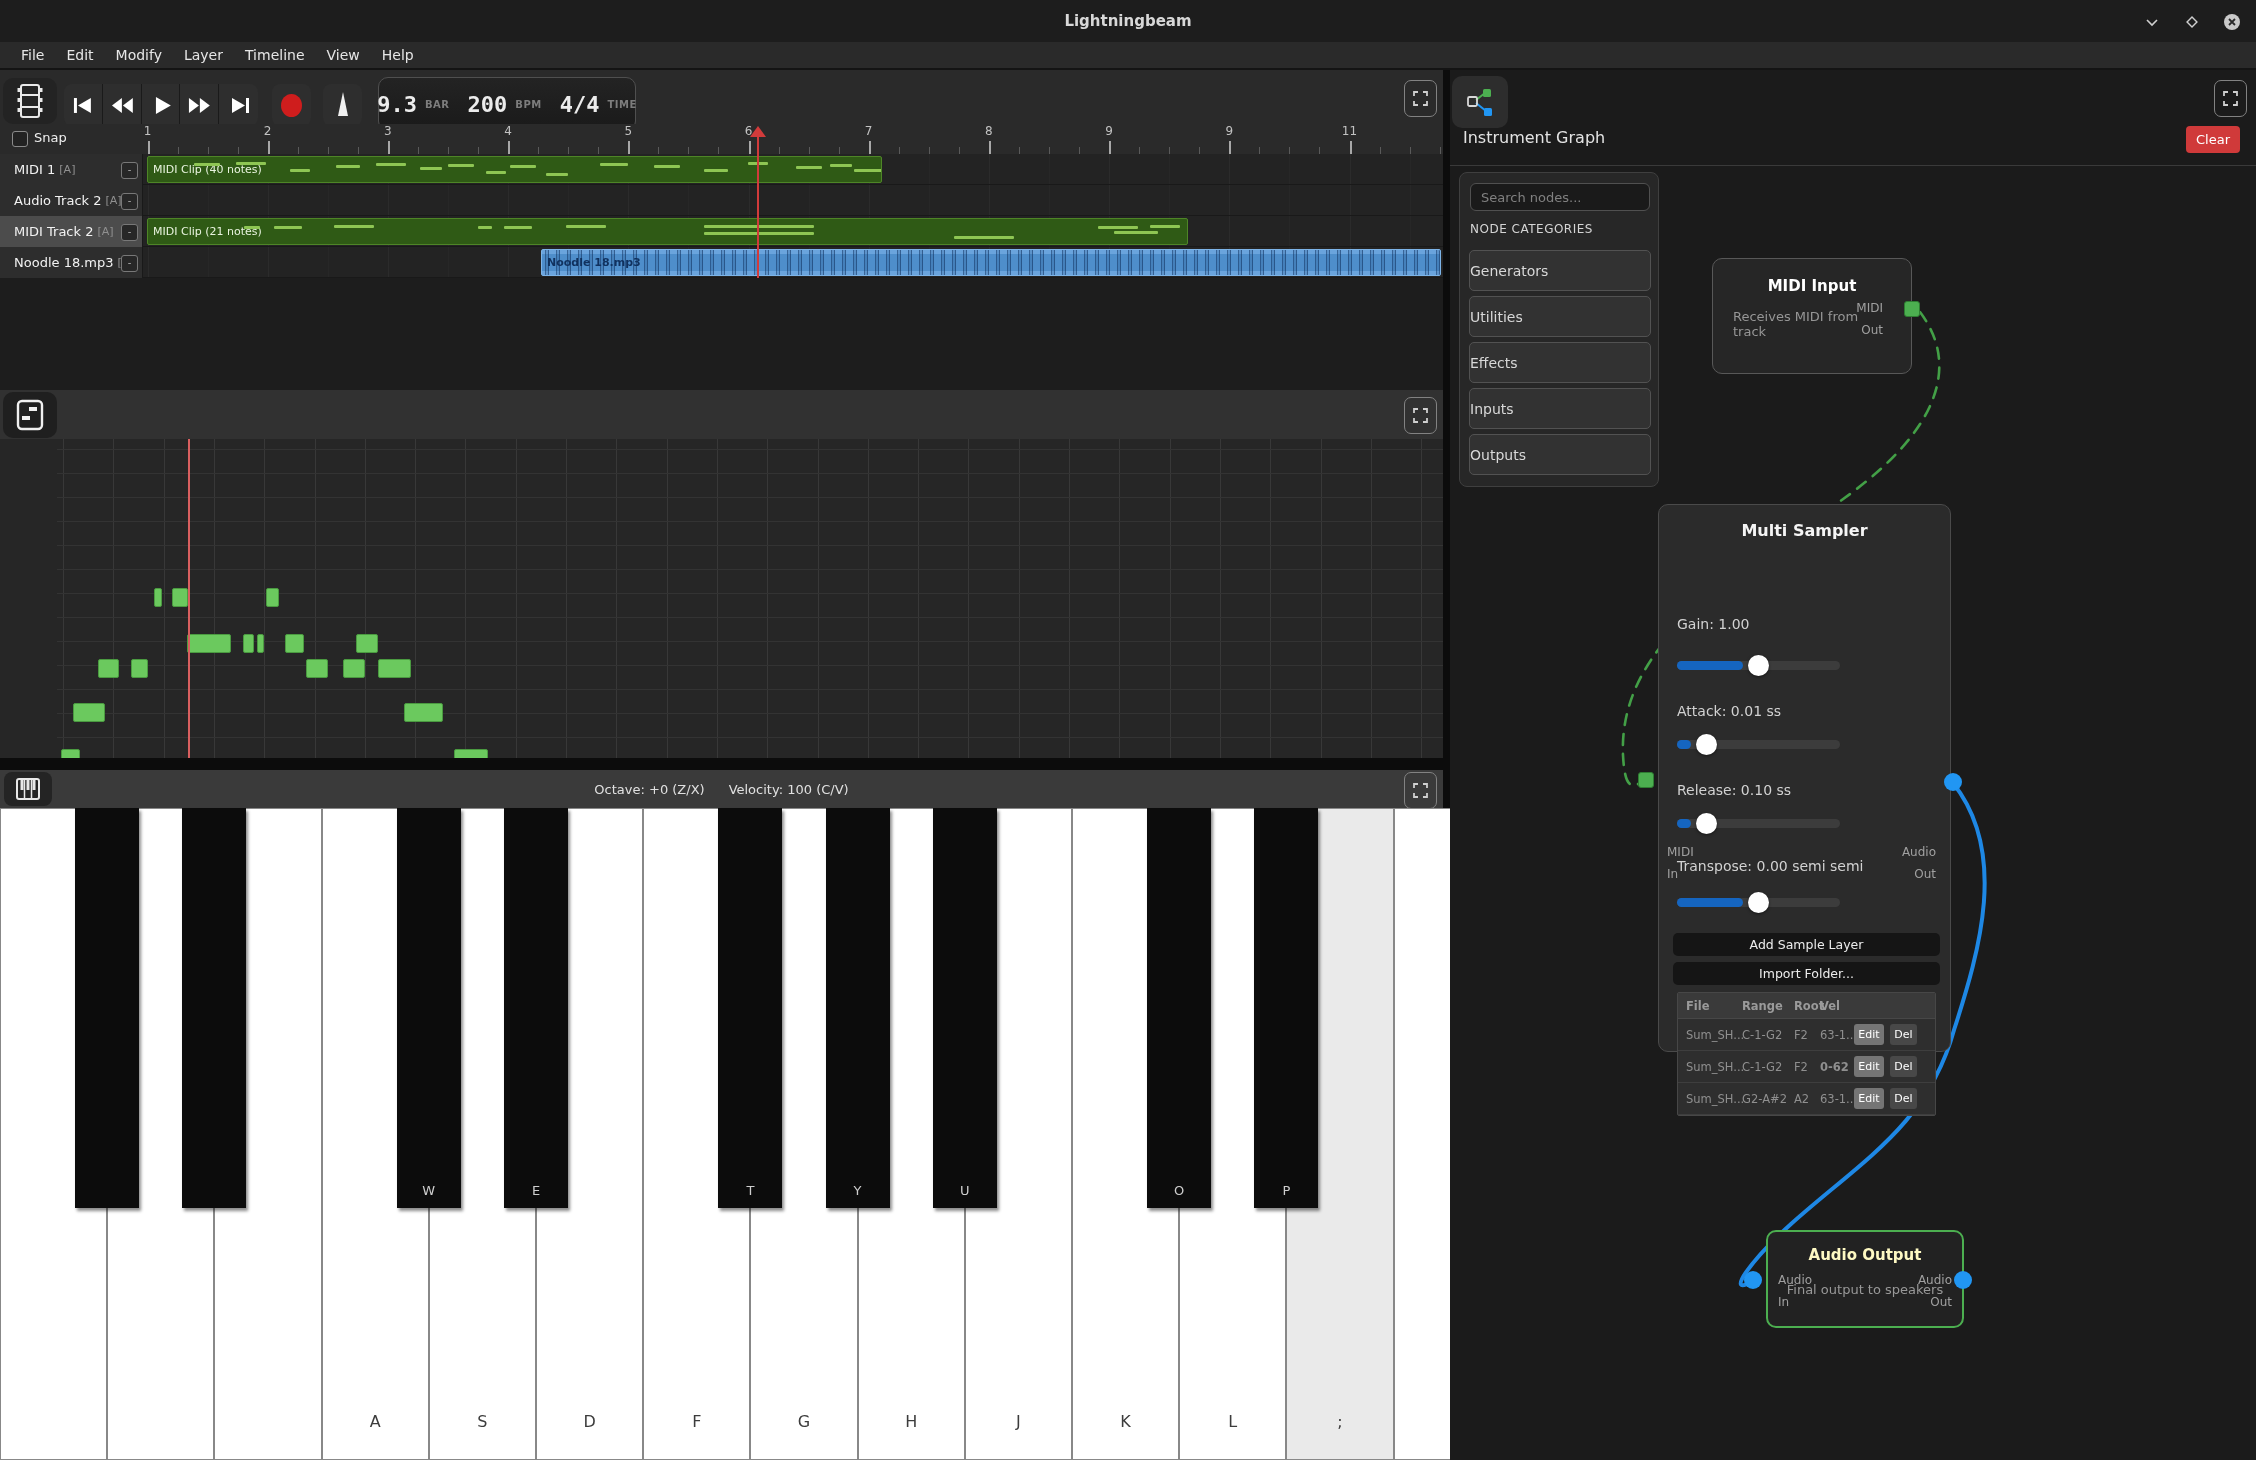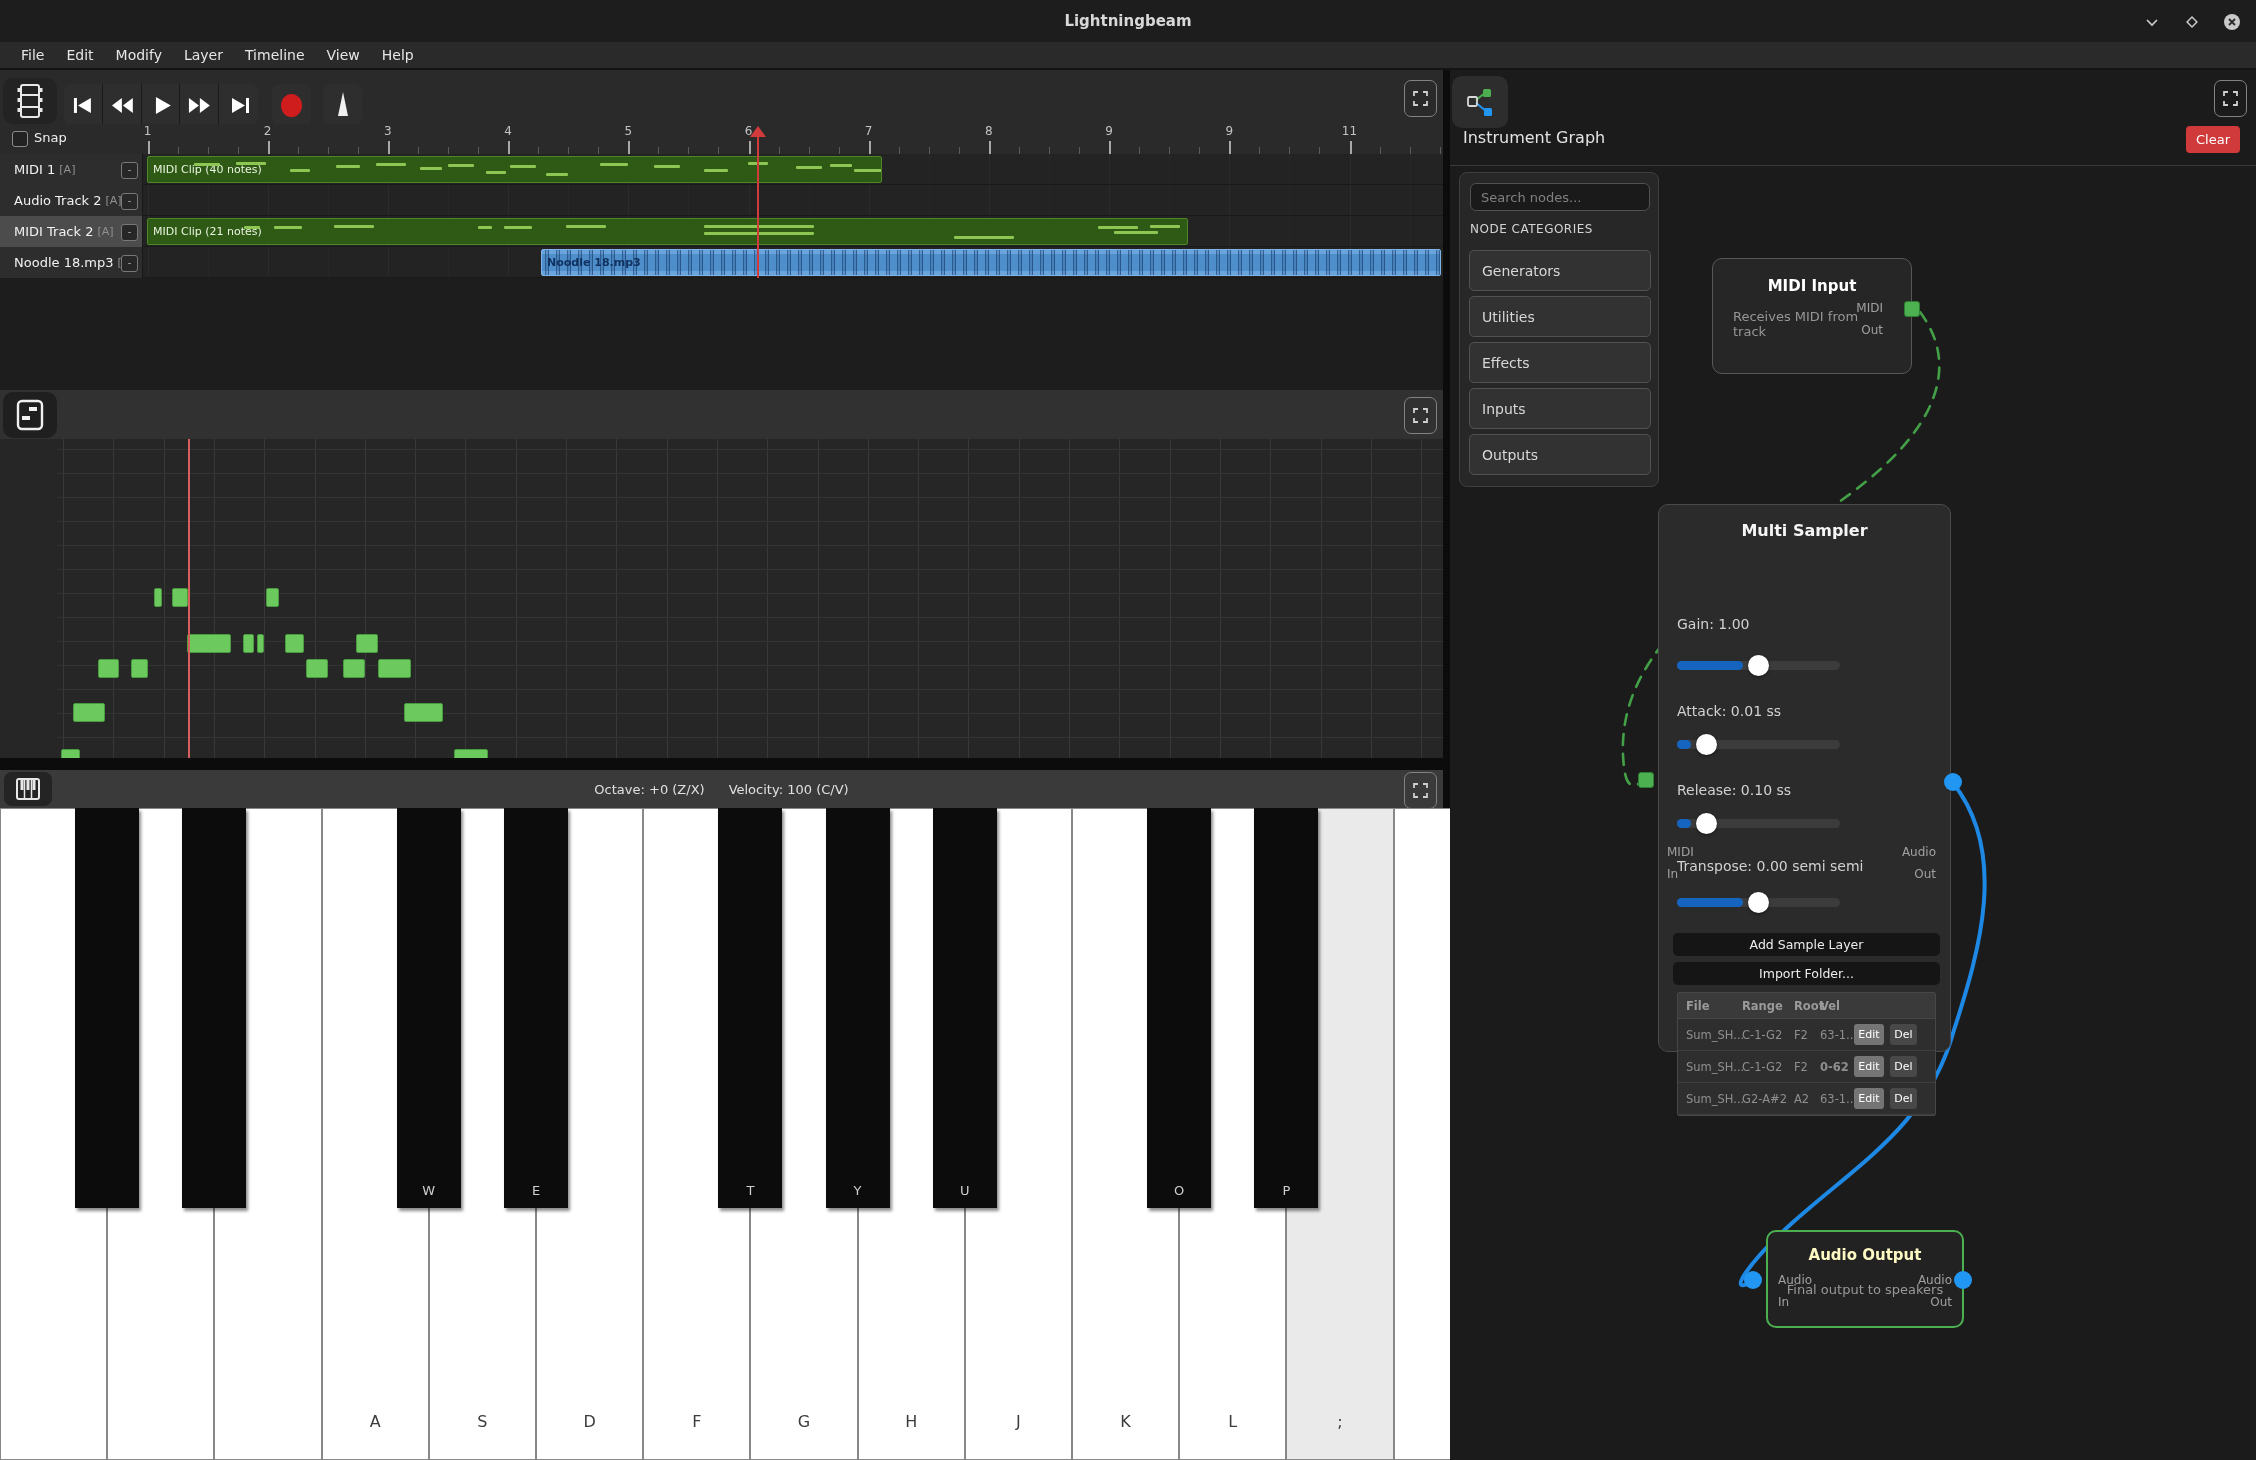--- a/index.html
+++ b/index.html
@@ -93,21 +93,21 @@
   #pn-toolbar-btn{left:2px;top:6px;width:56px;height:52px;background:#2d2d2d;border-radius:10px;display:flex;align-items:center;justify-content:center;}
   #pn-expand{left:764px;top:10px;}
   #pn-title{left:13px;top:58px;font-size:16px;color:#e3e3e3;}
   #clear-btn{left:736px;top:56px;width:54px;height:27px;background:#d03a3a;border-radius:4px;color:#fff;font-size:13px;text-align:center;line-height:27px;}
   #pn-divider{left:0;top:95px;width:806px;height:1px;background:#3a3a3a;}
 
   #sidebar{left:9px;top:102px;width:200px;height:315px;background:#272727;border:1px solid #3f3f3f;border-radius:8px;box-sizing:border-box;}
   #search{left:10px;top:10px;width:180px;height:28px;background:#1a1a1a;border:1px solid #505050;border-radius:6px;color:#cfcfcf;font-size:13px;padding:0 10px;box-sizing:border-box;font-family:"DejaVu Sans",sans-serif;}
   #search::placeholder{color:#808080;}
   #cat-label{left:10px;top:49px;font-size:12px;font-weight:normal;color:#d5d5d5;letter-spacing:.5px;}
-  .cat-btn{left:9px;width:182px;height:41px;background:#323232;border:1px solid #525252;border-radius:5px;box-sizing:border-box;font-size:14px;color:#d8d8d8;display:flex;align-items:center;padding-left:12px;}
+  .cat-btn{left:9px;width:182px;height:41px;background:#323232;border:1px solid #525252;border-radius:5px;box-sizing:border-box;font-size:14px;color:#d8d8d8;display:flex;align-items:center;padding-left:0;}
 
   #cables{left:0;top:-70px;width:806px;height:1460px;pointer-events:none;}
 
   .gnode{box-sizing:border-box;border-radius:10px;}
   #node-midiin{left:262px;top:188px;width:200px;height:116px;background:#262626;border:1.5px solid #585858;}
   #node-midiin .ntitle{position:absolute;top:18px;width:100%;text-align:center;font-weight:bold;font-size:15px;color:#fff;}
   #node-midiin .ndesc{position:absolute;left:20px;top:50px;width:145px;font-size:13px;color:#969696;line-height:15px;}
   .portlbl{position:absolute;font-size:12px;color:#a0a0a0;}
   .port-sq{position:absolute;width:16px;height:16px;background:#4caf50;border:1px solid #2e7d32;border-radius:3px;box-sizing:border-box;}
   .port-dot{position:absolute;width:18px;height:18px;border-radius:50%;background:#2196f3;}
@@ -212,20 +212,28 @@
         </div>
       </div>
     <div class="abs tbtn" id="rec-btn">
         <div id="rec-dot"></div>
       </div>
     <div class="abs tbtn" id="metro-btn">
       <svg width="20" height="26" viewBox="0 0 20 26">
           <path d="M10 0 L15 24 L5 24 Z" fill="#f0f0f0"></path>
           <path d="M10 24 L10 6" stroke="#f0f0f0" stroke-width="2"></path>
         </svg>
+    </div>
+    <div class="abs" id="bpmbox">
+      <span class="bpm-val">9.3</span>
+      <span class="bpm-unit">BAR</span>
+      <span class="bpm-val">200</span>
+      <span class="bpm-unit">BPM</span>
+      <span class="bpm-val">4/4</span>
+      <span class="bpm-unit" style="margin-right:0">TIME</span>
     </div>
     <div class="abs expand-btn" style="left:1404px;top:10px">
       <svg width="15" height="15" viewBox="0 0 15 15">
           <path d="M1 5 V1 H5 M10 1 H14 V5 M14 10 V14 H10 M5 14 H1 V10" stroke="#cfcfcf" stroke-width="1.8" fill="none"></path>
         </svg>
     </div>
   </div>
 
   <div id="ruler" class="abs">
     <div class="abs" id="snap-box"></div>

